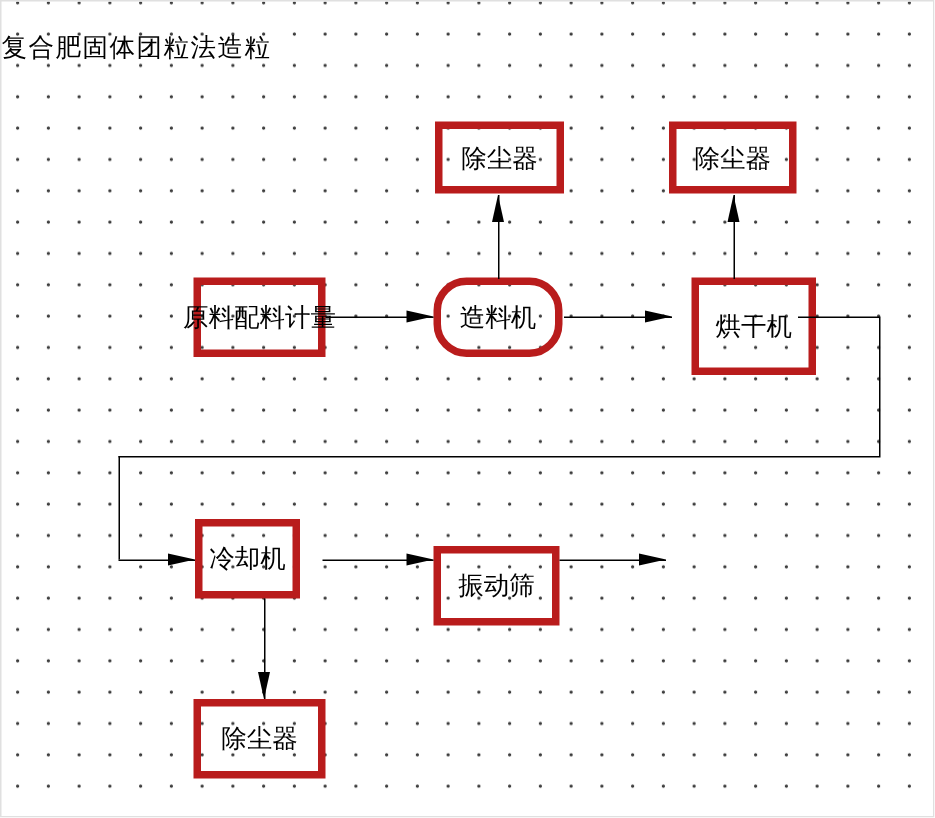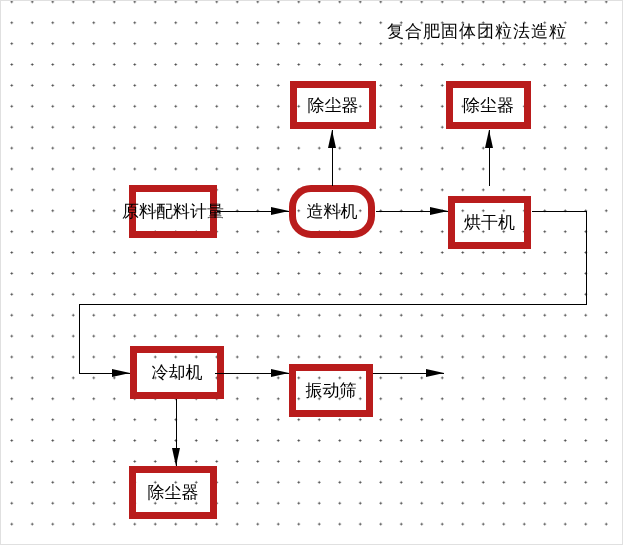--- a/index.html
+++ b/index.html
@@ -14,38 +14,38 @@
     color:#000;
   }
   .grid{
     position:absolute;left:0;top:0;width:623px;height:538px;
     background-image:radial-gradient(circle,#3c3c3c 0.8px,rgba(60,60,60,0) 1.3px);
     background-size:20.5px 20.9px;
     background-position:0.5px 11.3px;
   }
   .title{
     position:absolute;left:0;top:19px;width:566px;
-    text-align:right;
+    text-align:left;
     font-size:17px;letter-spacing:1px;
     white-space:nowrap;
   }
   .node{
     position:absolute;
-    border:7px solid #b91c1c;
+    border:5px solid #b91c1c;
     background:transparent;
     display:flex;align-items:center;justify-content:center;
     font-size:17px;white-space:nowrap;
     box-sizing:border-box;
   }
   .n-dust1{left:289px;top:80px;width:86px;height:48px;}
   .n-dust2{left:445px;top:80px;width:85px;height:48px;}
   .n-raw  {left:128px;top:184px;width:88px;height:53px;}
   .n-gran {left:288px;top:184px;width:86px;height:53px;border-radius:22px;}
-  .n-dry  {left:447px;top:184px;width:83px;height:53px;margin-top:11px;}
-  .n-cool {left:129px;top:345px;width:94px;height:53px;}
+  .n-dry  {left:460px;top:184px;width:83px;height:65px;}
+  .n-cool {left:129px;top:345px;width:70px;height:53px;}
   .n-vib  {left:288px;top:363px;width:84px;height:53px;}
   .n-pack {left:443px;top:345px;width:92px;height:53px;}
   .n-dust3{left:128px;top:465px;width:88px;height:53px;}
 
   .ln{position:absolute;background:#000;}
   
   .l1 {left:216px;top:210px;width:72px;height:1px;}
   .l3 {left:375px;top:210px;width:72px;height:1px;}
   .l5a{left:531px;top:210px;width:54px;height:1px;}
   .l5c{left:78px; top:303px;width:507px;height:1px;}

